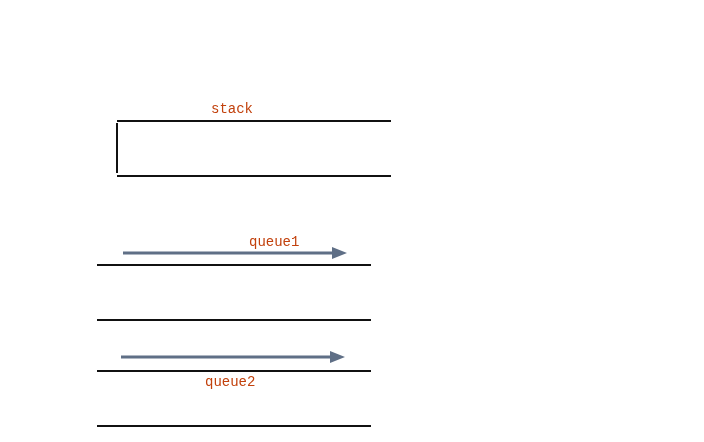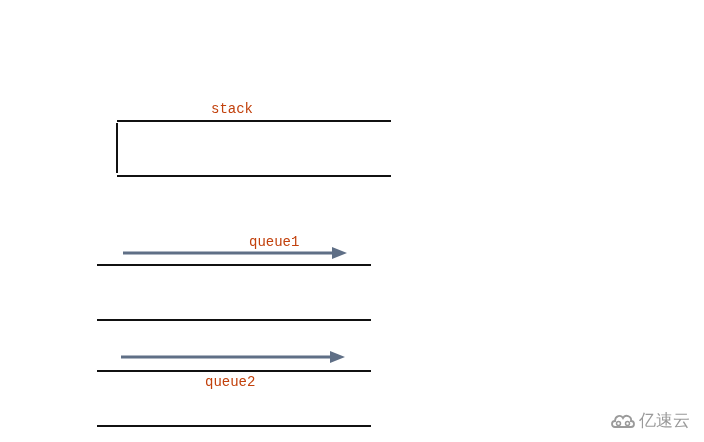--- a/index.html
+++ b/index.html
@@ -70,22 +70,14 @@
   <div>
     <span class="label" style="left:205px; top:338px;margin-top:36px;">queue2</span>
     <svg class="arrow" style="left:120px; top:349px;" width="228" height="16">
       <line x1="1" y1="8" x2="212" y2="8" stroke="#5f6f86" stroke-width="3"></line>
       <polygon points="210,2 225,8 210,14" fill="#5f6f86"></polygon>
     </svg>
     <div class="hline" style="left:97px; top:370px; width:274px;"></div>
     <div class="hline" style="left:97px; top:425px; width:274px;"></div>
   </div>
 
-  <div class="watermark">
-    <svg width="26" height="18" viewBox="0 0 26 18">
-      <path d="M5 16 C1 16 1 10 5 10 C5 5 11 3 13 7 C15 3 22 5 21 10 C25 10 25 16 21 16 Z" fill="none" stroke="#9a9a9a" stroke-width="1.8"></path>
-      <circle cx="8.5" cy="12.5" r="2" fill="none" stroke="#9a9a9a" stroke-width="1.5"></circle>
-      <circle cx="17.5" cy="12.5" r="2" fill="none" stroke="#9a9a9a" stroke-width="1.5"></circle>
-    </svg>
-    <span>亿速云</span>
-  </div>
 
 </div>
 
 </body></html>

